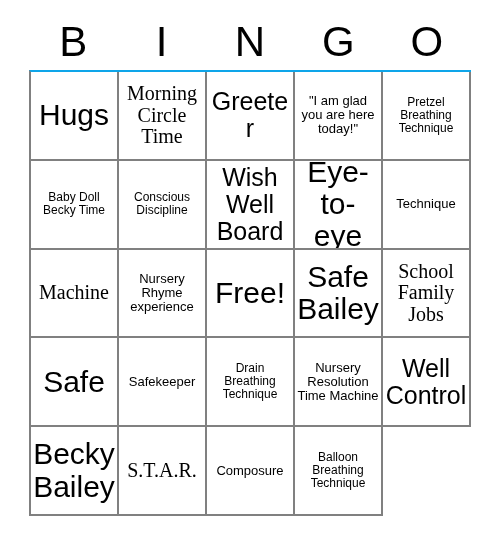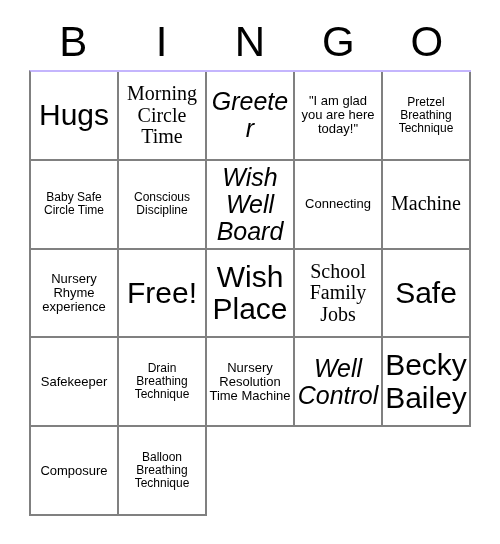--- a/index.html
+++ b/index.html
@@ -40,21 +40,21 @@
     letter-spacing: 0;
     color: #000000;
     user-select: none;
   }
   .grid {
     position: absolute;
     left: 29px;
     top: 70px;
     width: 442px;
     height: 446px;
-    border-top: 2px solid #c4b5fd;
+    border-top: 2px solid #0ea5e9;
     border-left: 2px solid #808080;
     box-sizing: border-box;
     display: grid;
     grid-template-columns: repeat(5, 1fr);
     grid-template-rows: repeat(5, 1fr);
   }
   .cell {
     border-right: 2px solid #808080;
     border-bottom: 2px solid #808080;
     box-sizing: border-box;
@@ -67,21 +67,21 @@
   }
   .cell-text {
     display: block;
     width: 100%;
     line-height: 1.08;
     word-wrap: break-word;
     hyphens: manual;
   }
   
   .fs-xl  { font-size: 30px; }
-  .fs-lg  { font-size: 25px; font-style: italic; }
+  .fs-lg  { font-size: 25px; }
   .fs-md  { font-size: 20px; font-family: Liberation Serif, serif; }
   .fs-sm  { font-size: 12px; }
   .fs-xs  { font-size: 13px; }
 </style>
 </head>
 <body>
 
 <div class="card">
 
   <div class="header-row">
@@ -104,43 +104,46 @@
         <span class="cell-text fs-lg">Greeter</span>
       </div>
     <div class="cell">
         <span class="cell-text fs-xs">"I am glad you are here today!"</span>
       </div>
     <div class="cell">
         <span class="cell-text fs-sm">Pretzel Breathing Technique</span>
       </div>
 
     <div class="cell">
-        <span class="cell-text fs-sm">Baby Safe Circle Time</span>
+        <span class="cell-text fs-sm">Baby Doll Becky Time</span>
       </div>
     <div class="cell">
         <span class="cell-text fs-sm">Conscious Discipline</span>
       </div>
     <div class="cell">
         <span class="cell-text fs-lg">Wish Well Board</span>
       </div>
     <div class="cell">
-        <span class="cell-text fs-xs">Connecting</span>
+        <span class="cell-text fs-xl">Eye-to-eye</span>
+      </div>
+    <div class="cell">
+        <span class="cell-text fs-xs">Technique</span>
       </div>
 
     <div class="cell">
         <span class="cell-text fs-md">Machine</span>
       </div>
     <div class="cell">
         <span class="cell-text fs-xs">Nursery Rhyme experience</span>
       </div>
     <div class="cell">
         <span class="cell-text fs-xl">Free!</span>
       </div>
     <div class="cell">
-        <span class="cell-text fs-xl">Wish Place</span>
+        <span class="cell-text fs-xl">Safe Bailey</span>
       </div>
     <div class="cell">
         <span class="cell-text fs-md">School Family Jobs</span>
       </div>
 
     <div class="cell">
         <span class="cell-text fs-xl">Safe</span>
       </div>
     <div class="cell">
         <span class="cell-text fs-xs">Safekeeper</span>
@@ -152,20 +155,23 @@
         <span class="cell-text fs-xs">Nursery Resolution Time Machine</span>
       </div>
     <div class="cell">
         <span class="cell-text fs-lg">Well Control</span>
       </div>
 
     <div class="cell">
         <span class="cell-text fs-xl">Becky Bailey</span>
       </div>
     <div class="cell">
+        <span class="cell-text fs-md">S.T.A.R.</span>
+      </div>
+    <div class="cell">
         <span class="cell-text fs-xs">Composure</span>
       </div>
     <div class="cell">
         <span class="cell-text fs-sm">Balloon Breathing Technique</span>
       </div>
 
   </div>
 </div>
 
 </body></html>

